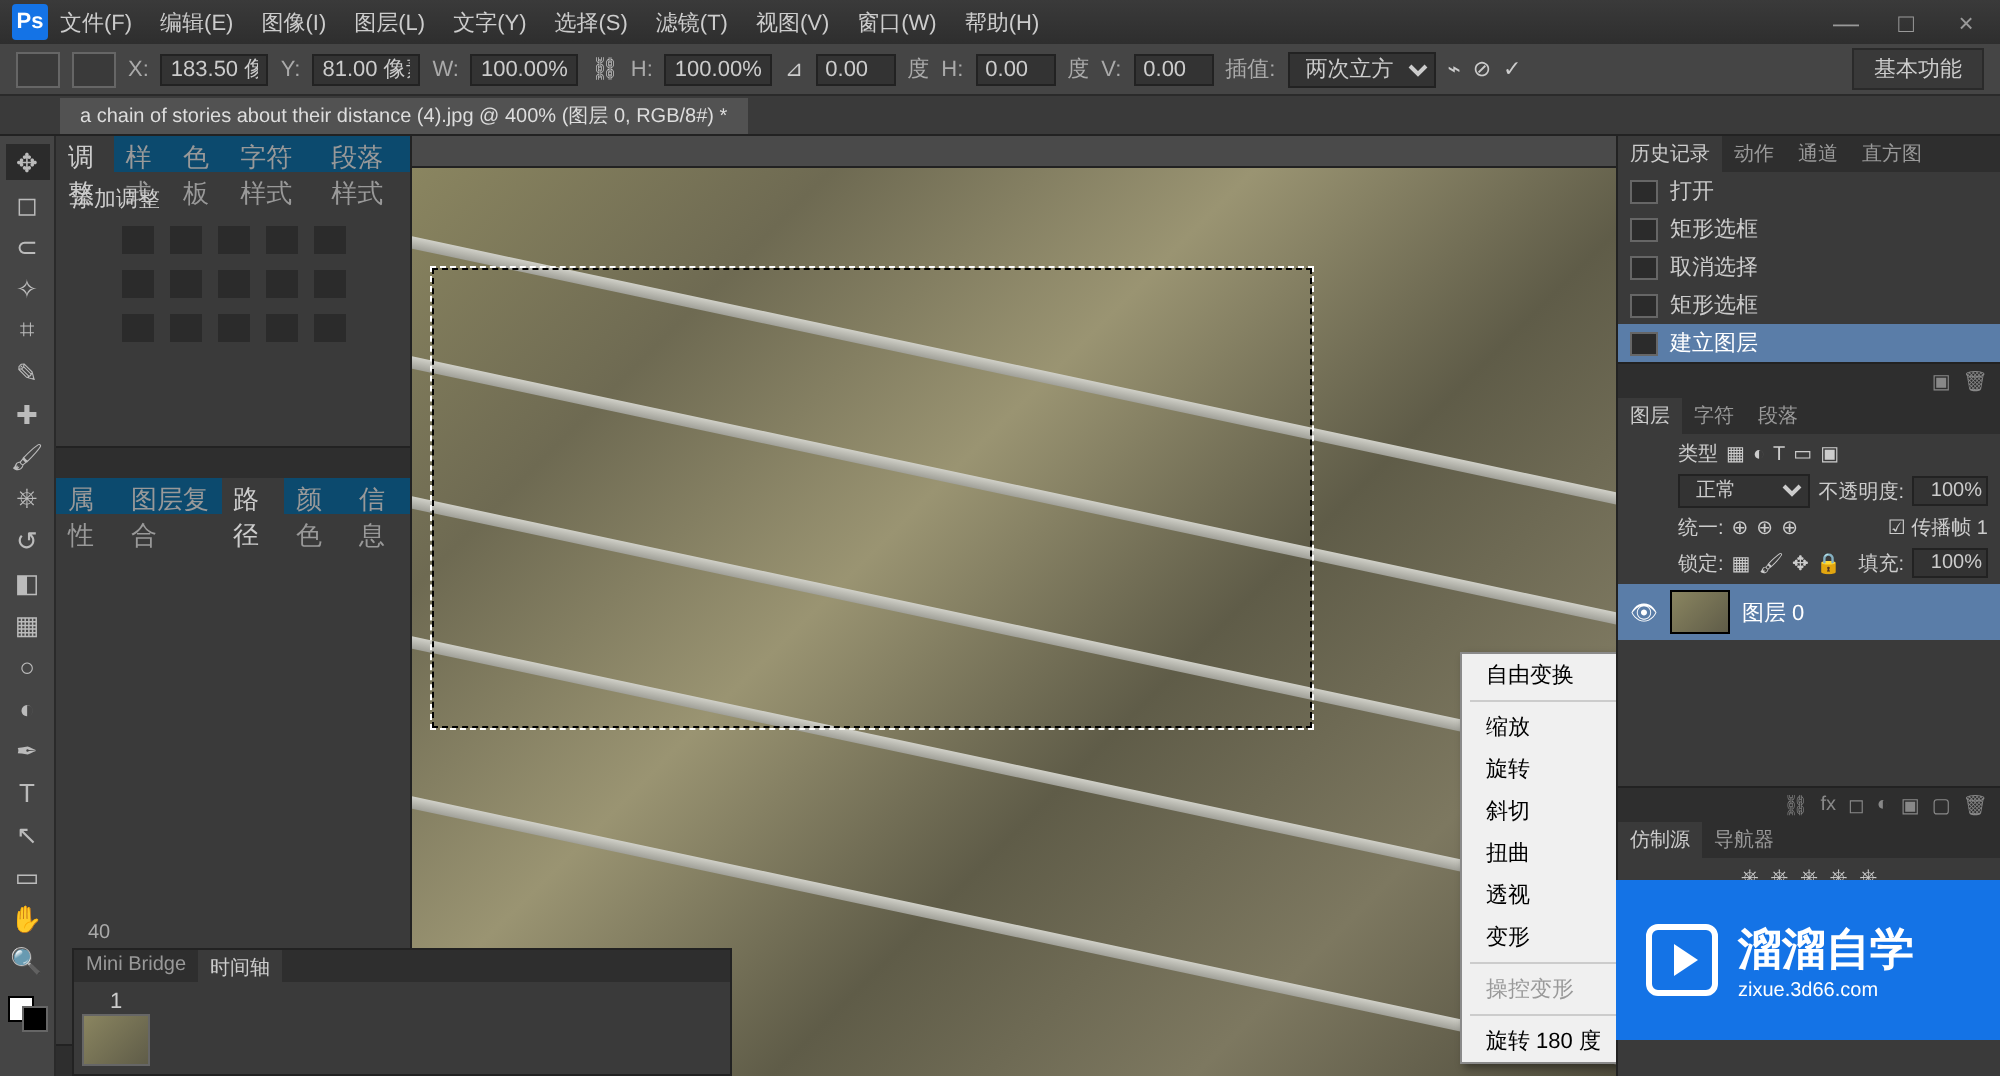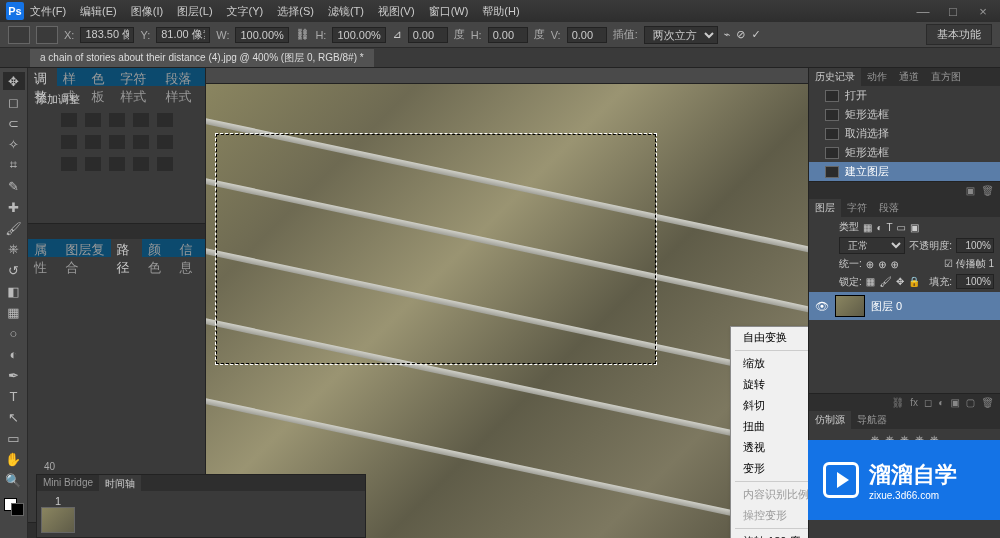--- a/index.html
+++ b/index.html
@@ -60,21 +60,21 @@
 
 .ctx { position: absolute; top: 258px; left: 524px; width: 128px; background: #f0f0f0; border: 1px solid #8a8a8a; box-shadow: 2px 2px 4px rgba(0,0,0,.4); color: #000; font-size: 11px; z-index: 100; }
 .ctx-item { padding: 3px 12px; }
 .ctx-item.dis { color: #999; }
 .ctx-sep { height: 1px; background: #ccc; margin: 2px 4px; }
 
 
 .rightpanel { width: 192px; background: #3a3a3a; border-left: 1px solid #222; display: flex; flex-direction: column; }
 .rp-tabs { height: 18px; background: #2e2e2e; display: flex; font-size: 10px; text-align: center; }
 .history-list { font-size: 11px; }
-.history-item { padding: 2px 16px; display: flex; align-items: center; gap: 6px; }
+.history-item { padding: 2px 6px; display: flex; align-items: center; gap: 6px; }
 .history-item.act { background: #5a7da8; color: #fff; }
 .hist-ic { width: 14px; height: 12px; border: 1px solid #666; background: #2b2b2b; }
 .layer-controls { padding: 3px 6px; display: flex; flex-direction: column; gap: 3px; font-size: 10px; margin-left: 24px; }
 .lc-row { display: flex; align-items: center; gap: 4px; }
 .lc-sel { background: #333; border: 1px solid #222; color: #ccc; font-size: 10px; padding: 1px 4px; flex: 1; }
 .lc-input { background: #333; border: 1px solid #222; color: #ccc; font-size: 10px; padding: 1px 2px; width: 38px; text-align: right; }
 .layer-list { flex: 1; }
 .layer-row { display: flex; align-items: center; gap: 6px; padding: 3px 6px; background: #5a7da8; color: #fff; height: 28px; }
 .eye { width: 14px; height: 12px; }
 .thumb { width: 30px; height: 22px; background: linear-gradient(135deg,#8a8560,#5f5c48); border: 1px solid #000; }
@@ -245,21 +245,20 @@
     <div class="ctx">
       <div class="ctx-item">自由变换</div>
       <div class="ctx-sep"></div>
       <div class="ctx-item">缩放</div>
       <div class="ctx-item">旋转</div>
       <div class="ctx-item">斜切</div>
       <div class="ctx-item">扭曲</div>
       <div class="ctx-item">透视</div>
       <div class="ctx-item">变形</div>
       <div class="ctx-sep"></div>
-      <div class="ctx-item dis">内容识别比例</div>
       <div class="ctx-item dis">操控变形</div>
       <div class="ctx-sep"></div>
       <div class="ctx-item">旋转 180 度</div>
 
     </div>
   </div>
 
   <div class="rightpanel">
 
     <div class="rp-tabs">

